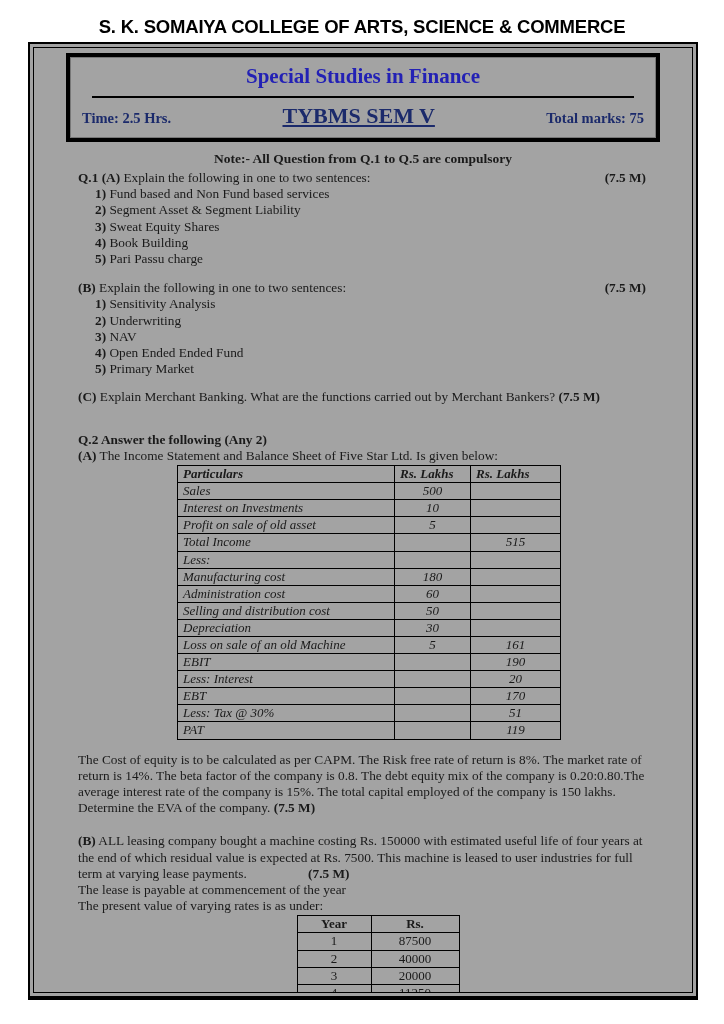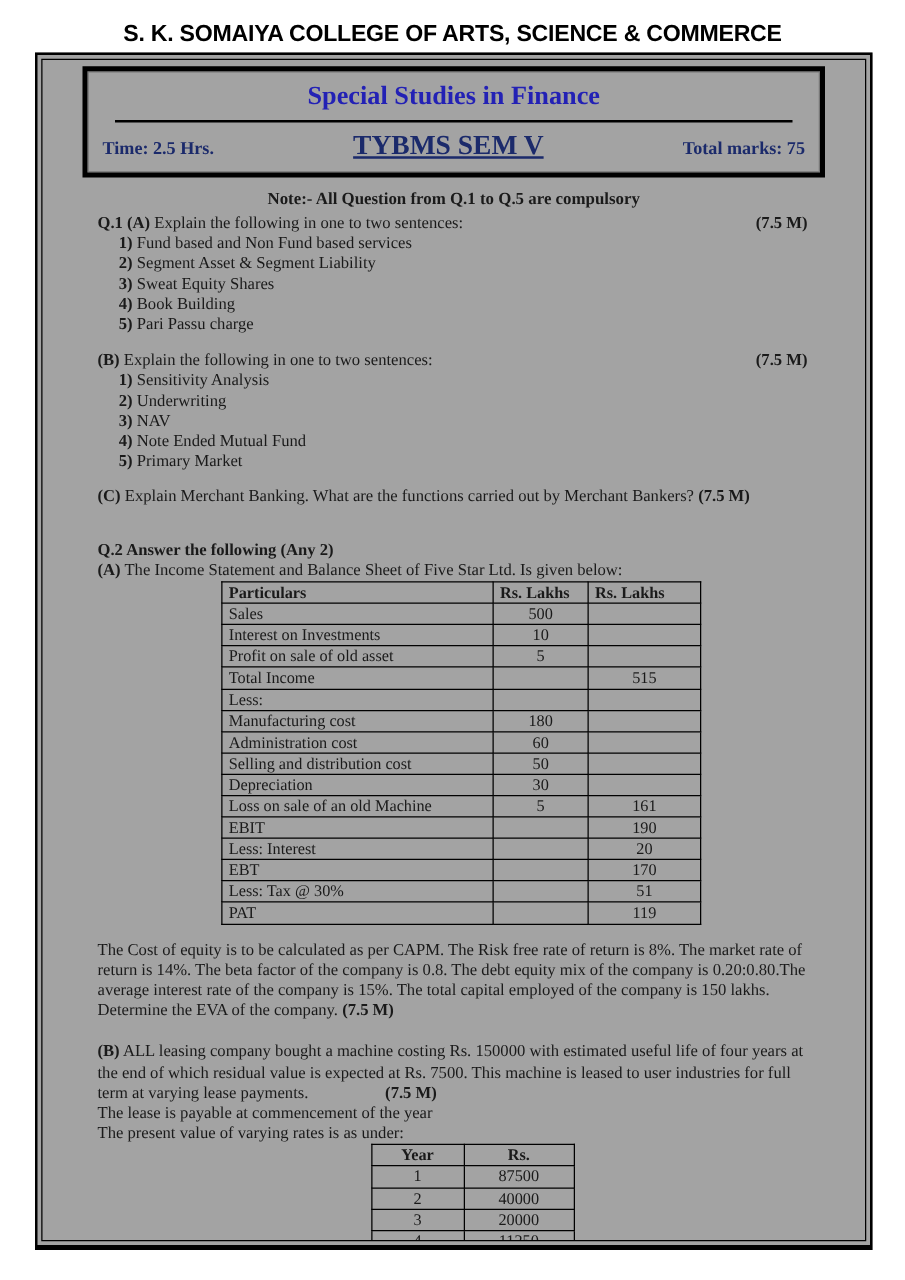--- a/index.html
+++ b/index.html
@@ -37,21 +37,21 @@
   .qline { display:flex; }
   .qline .qtext { flex:1; padding-right:0; }
   b, .bold { font-weight:700; }
   .item { padding-left:17px; }
   .gap14 { margin-top:13px; }
   .gap13 { margin-top:12px; }
   .gap28 { margin-top:26px; }
   .income-table { border-collapse:collapse; margin:1px 0 0 99px; }
   .income-table th, .income-table td {
     border:1px solid #000; font-size:13px; line-height:14.1px; padding:1px 5px;
-    font-weight:normal; text-align:left;
+    font-weight:normal; text-align:left;font-style:italic;
   }
   .income-table th { font-weight:700; }
   .income-table .c-label { width:217px; }
   .income-table .c-v1 { width:76px; }
   .income-table .c-v2 { width:90px; }
   .income-table td.num { text-align:center; }
   .capm { margin-top:12px; }
   .leasing { margin-top:17px; }
   .inline-marks { font-weight:700; margin-left:58px; }
   .yearwrap { width:176px; margin-left:212px; text-align:center; margin-top:1px; }
@@ -95,21 +95,21 @@
       <div class="item"><b>4)</b> <span>Book Building</span></div>
       <div class="item"><b>5)</b> <span>Pari Passu charge</span></div>
 
       <div class="qline gap14">
         <span class="qtext"><b>(B)</b> <span>Explain the following in one to two sentences:</span></span>
         <span class="bold">(7.5 M)</span>
       </div>
       <div class="item"><b>1)</b> <span>Sensitivity Analysis</span></div>
       <div class="item"><b>2)</b> <span>Underwriting</span></div>
       <div class="item"><b>3)</b> <span>NAV</span></div>
-      <div class="item"><b>4)</b> <span>Note Ended Mutual Fund</span></div>
+      <div class="item"><b>4)</b> <span>Open Ended Ended Fund</span></div>
       <div class="item"><b>5)</b> <span>Primary Market</span></div>
 
       <div class="gap13">
         <b>(C)</b>
         <span>Explain Merchant Banking. What are the functions carried out by Merchant Bankers?</span>
         <b>(7.5 M)</b>
       </div>
 
       <div class="bold gap28">Q.2 Answer the following (Any 2)</div>
       <div>

